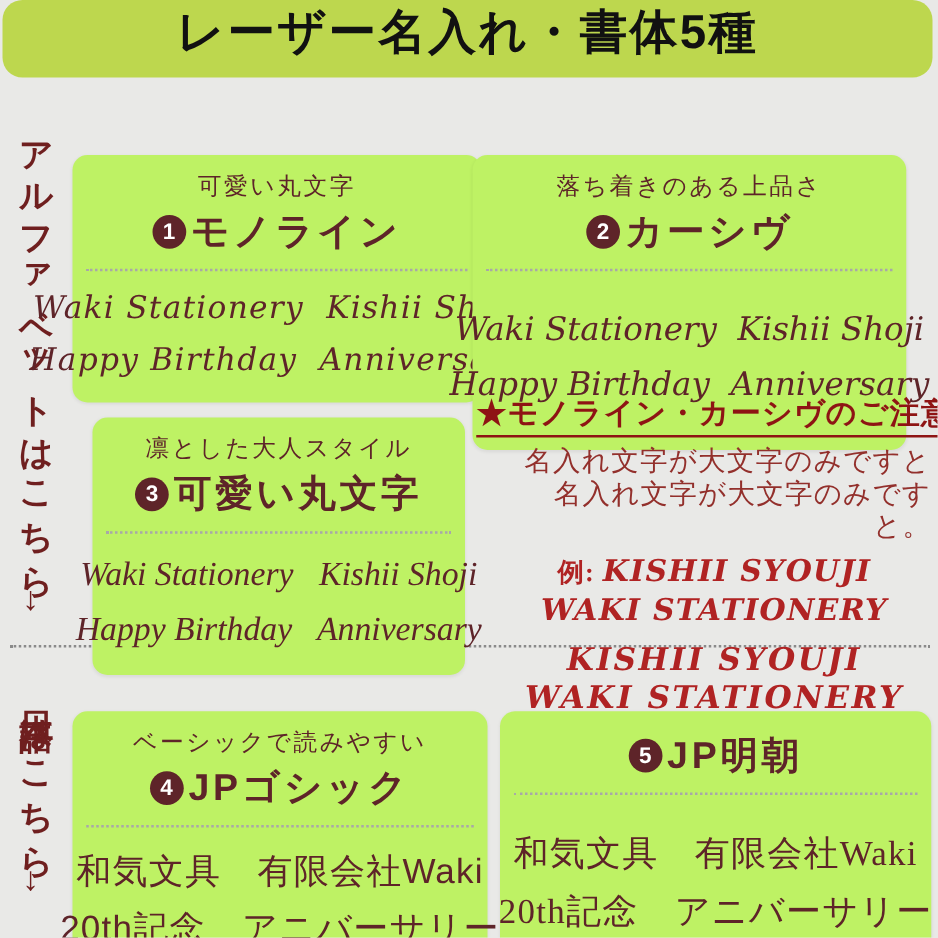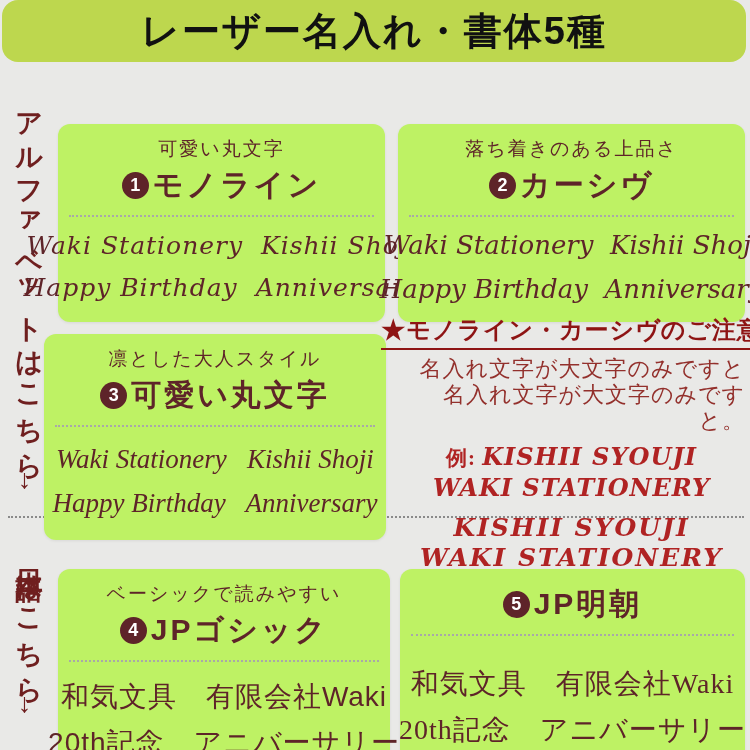--- a/index.html
+++ b/index.html
@@ -9,21 +9,21 @@
     font-family:"Liberation Sans","DejaVu Sans",sans-serif;
     position:relative;
     overflow:hidden;
   }
   .stage{position:absolute;inset:0;}
 
   
   .banner{
     position:absolute;left:2px;top:0;width:744px;height:62px;
     background:#bdd74e;border-radius:16px;
-    display:flex;align-items:center;justify-content:center;
+    display:flex;justify-content:center;
   }
   .banner-title{
     font-size:38px;font-weight:900;color:#111;
     letter-spacing:2px;
     font-family:"Liberation Sans","DejaVu Sans",sans-serif;
   }
 
   
   .vert-label{
     position:absolute;left:8px;width:42px;
@@ -42,22 +42,22 @@
   }
 
   
   .card{
     position:absolute;background:#bef264;border-radius:12px;
     box-shadow:0 1px 3px rgba(0,0,0,0.07);
     display:flex;flex-direction:column;align-items:center;
     box-sizing:border-box;padding-top:12px;margin-top:39px;
   }
   .card1{left:58px;top:85px;width:327px;height:198px;}
-  .card2{left:398px;top:85px;width:347px;height:198px;}
-  .card3{left:44px;top:295px;width:342px;height:206px;}
+  .card2{left:378px;top:85px;width:347px;height:236px;}
+  .card3{left:74px;top:295px;width:298px;height:206px;}
   .card4{left:58px;top:530px;width:332px;height:215px;}
   .card5{left:400px;top:530px;width:345px;height:215px;}
 
   .card-subtitle{
     font-size:19px;color:#5e2429;letter-spacing:2px;font-weight:500;
   }
   .card-title{
     margin-top:3px;font-size:30px;font-weight:900;color:#5e2429;
     letter-spacing:3px;display:flex;align-items:center;gap:4px;
   }

